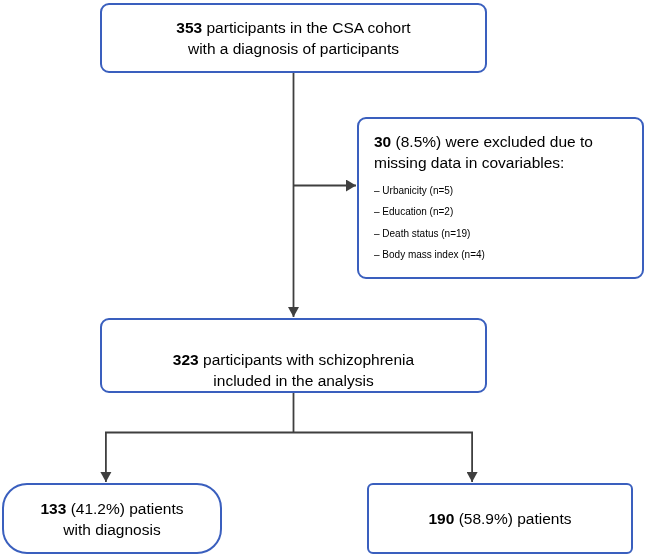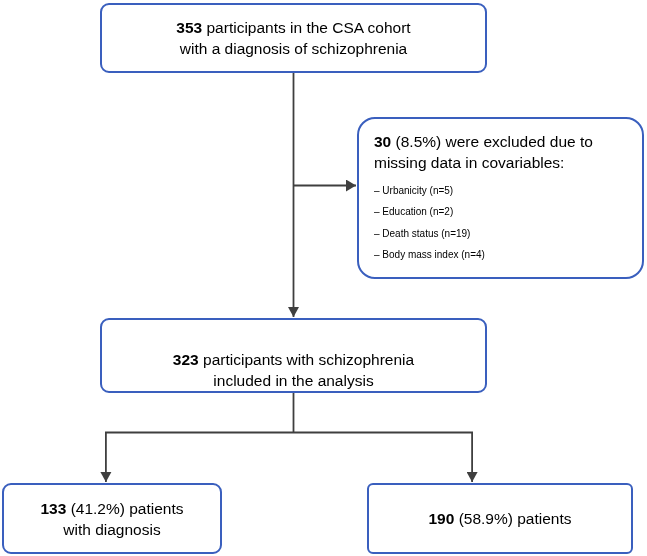--- a/index.html
+++ b/index.html
@@ -34,21 +34,20 @@
     flex-direction: column;
     justify-content: center;
   }
   .node.centered {
     align-items: center;
     text-align: center;
   }
   .node.leftaligned {
     align-items: flex-start;
     text-align: right;
-    border-radius: 18px;
   }
 
   .line {
     font-size: 15.5px;
     line-height: 21px;
     white-space: nowrap;
   }
   .node.leftaligned .line {
     padding-left: 15px;
   }
@@ -59,21 +58,21 @@
     padding-left: 15px;
   }
   b { font-weight: bold; }
 
   .gap-before { margin-top: 7px; }
 
   
   #node-top      { left: 100px; top: 3px;   width: 387px; height: 70px; }
   #node-excluded { left: 357px; top: 117px; width: 287px; height: 162px; }
   #node-included { left: 100px; top: 318px; width: 387px; height: 75px; justify-content: flex-end; }
-  #node-with     { left: 2px;   top: 483px; width: 220px; height: 71px; }
+  #node-with     { left: 2px;   top: 483px; width: 220px; height: 71px; border-radius: 25px; }
   #node-without  { left: 367px; top: 483px; width: 266px; height: 71px; border-radius: 6px; }
 
   
   #connectors {
     position: absolute;
     left: 0; top: 0;
     width: 647px;
     height: 556px;
     pointer-events: none;
   }
@@ -103,21 +102,21 @@
 
     <line x1="105.9" y1="432.5" x2="105.9" y2="482" stroke="#3f3f3f" stroke-width="1.8" marker-end="url(#arrow-down)"></line>
 
     <line x1="472.1" y1="432.5" x2="472.1" y2="482" stroke="#3f3f3f" stroke-width="1.8" marker-end="url(#arrow-down)"></line>
   </svg>
 
   <div class="node centered" id="node-top">
     <div class="line">
       <b>353</b><span> participants in the CSA cohort</span>
     </div>
-    <div class="line">with a diagnosis of schizophrenia</div>
+    <div class="line">with a diagnosis of participants</div>
   </div>
 
   <div class="node leftaligned" id="node-excluded">
     <div class="line">
       <b>30</b><span> (8.5%) were excluded due to</span>
     </div>
     <div class="line">missing data in covariables:</div>
     <div class="bullet-line gap-before">– Urbanicity (n=5)</div>
     <div class="bullet-line">– Education (n=2)</div>
     <div class="bullet-line">– Death status (n=19)</div>

